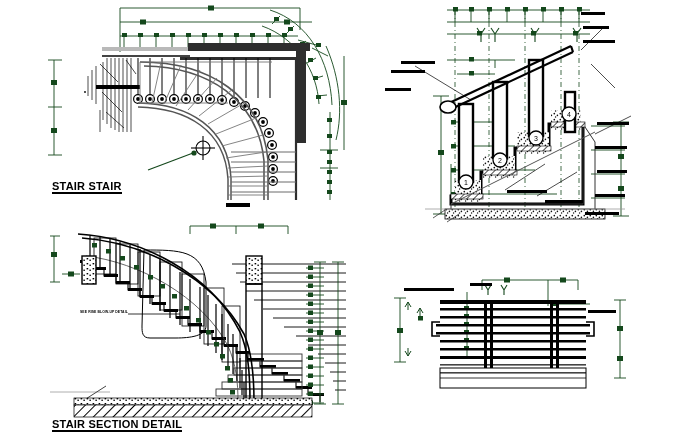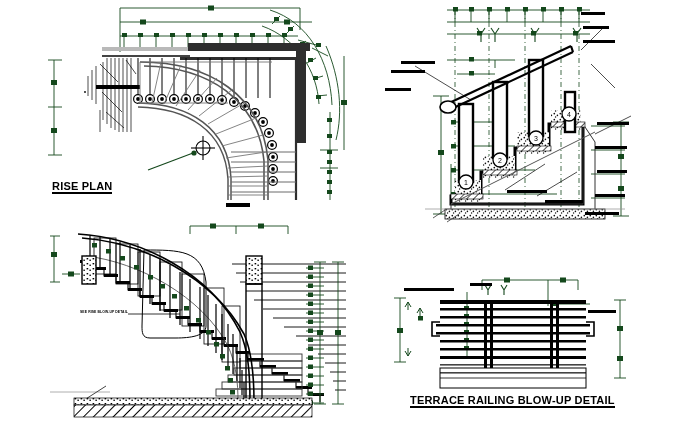--- a/index.html
+++ b/index.html
@@ -225,21 +225,21 @@
 
       <g>
         <circle cx="163" cy="148" r="7" fill="none" stroke="#000" stroke-width="1.1"></circle>
         <line x1="163" y1="136" x2="163" y2="160" stroke="#000" stroke-width="1.1"></line>
         <line x1="151" y1="148" x2="175" y2="148" stroke="#000" stroke-width="1.1"></line>
         <line x1="108" y1="170" x2="153" y2="153" stroke="#14481c" stroke-width="1.2"></line>
         <circle cx="154" cy="153" r="2.6" fill="#14481c"></circle>
       </g>
       <rect x="186" y="203" width="24" height="4" fill="#000"></rect>
     </svg>
-    <div class="title" style="left:12px;top:180px;"><span class="u">RISE PLAN</span></div>
+    <div class="title" style="left:12px;top:180px;"><span class="u">STAIR STAIR</span></div>
   </div>
 
   <div class="view" style="left:385px;top:4px;">
     <svg width="270" height="230" viewBox="0 0 270 230">
       <defs>
         <pattern id="stipple" width="6" height="6" patternUnits="userSpaceOnUse">
           <rect width="6" height="6" fill="#fff"></rect>
           <circle cx="1.3" cy="1.6" r="0.85" fill="#111"></circle>
           <circle cx="4.4" cy="3.4" r="0.8" fill="#111"></circle>
           <circle cx="2.6" cy="5" r="0.7" fill="#111"></circle>
@@ -591,20 +591,21 @@
         <path d="M28 182 L56 164" stroke="#444" stroke-width="1"></path>
         <rect x="24" y="176" width="238" height="7" fill="url(#gravel)" stroke="#000" stroke-width="0.7"></rect>
         <rect x="24" y="183" width="238" height="12" fill="url(#ground)" stroke="#000" stroke-width="0.7"></rect>
       </g>
 
       <g stroke="#000" stroke-width="0.8" fill="none">
         <line x1="78" y1="92" x2="130" y2="92"></line>
       </g>
     </svg>
     <div class="micro" style="left:30px;top:88px;">SEE RISE BLOW-UP DETAIL</div>
+    <div class="title" style="left:2px;top:196px;"><span class="u">STAIR SECTION DETAIL</span></div>
   </div>
 
   <div class="view" style="left:392px;top:278px;">
     <svg width="250" height="112" viewBox="0 0 250 112">
       <g stroke="#14481c" fill="none" stroke-width="0.9">
         <line x1="90" y1="2" x2="186" y2="2"></line>
         <line x1="90" y1="2" x2="90" y2="12"></line>
         <line x1="186" y1="2" x2="186" y2="12"></line>
         <line x1="156" y1="2" x2="156" y2="28"></line>
         <rect x="112" y="-0.5" width="6" height="5" fill="#14481c" stroke="none"></rect>
@@ -659,20 +660,19 @@
         <path d="M194 44 L202 44 L202 58 L194 58" fill="none" stroke="#000" stroke-width="1.6"></path>
         <rect x="92" y="22" width="3" height="68" fill="#000"></rect>
         <rect x="98" y="22" width="3" height="68" fill="#000"></rect>
         <rect x="158" y="22" width="3" height="68" fill="#000"></rect>
         <rect x="164" y="22" width="3" height="68" fill="#000"></rect>
         <rect x="48" y="90" width="146" height="20" fill="none" stroke="#000" stroke-width="1"></rect>
         <line x1="48" y1="100" x2="194" y2="100" stroke="#000" stroke-width="0.8"></line>
       </g>
     </svg>
     <div class="annobar" style="left:10px;top:282px;width:0px;"></div>
-    <div class="title" style="left:18px;top:116px;"><span class="u">TERRACE RAILING BLOW-UP DETAIL</span></div>
   </div>
 
   <div class="annobar" style="left:404px;top:288px;width:50px;"></div>
   <div class="annobar" style="left:470px;top:283px;width:22px;"></div>
   <div class="annobar" style="left:588px;top:310px;width:28px;"></div>
 
 </div>
 
 </body></html>

